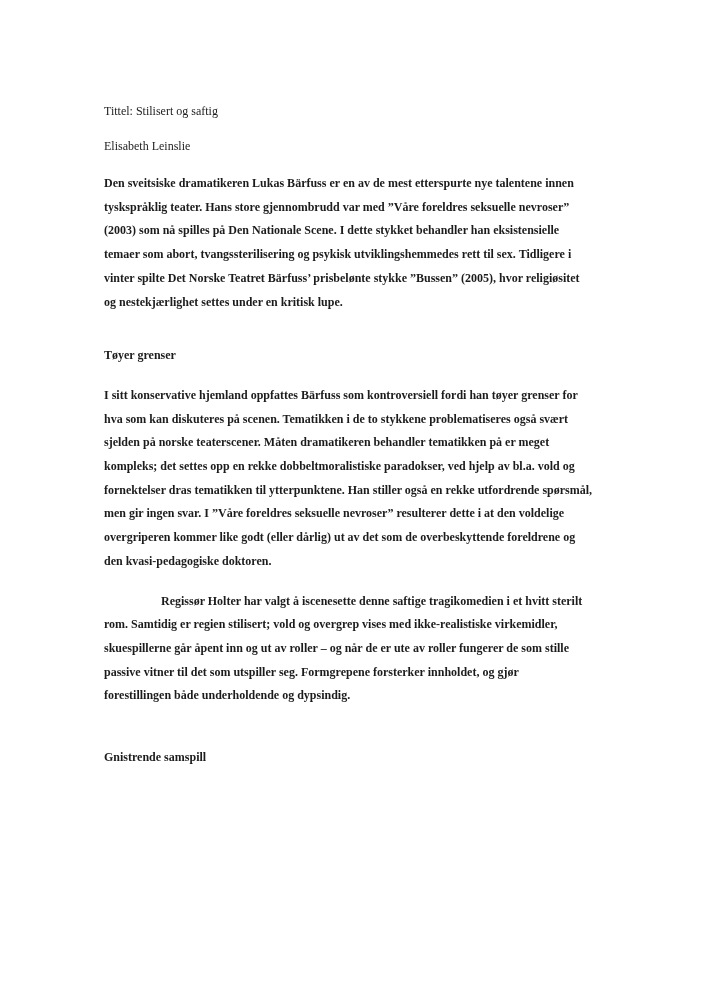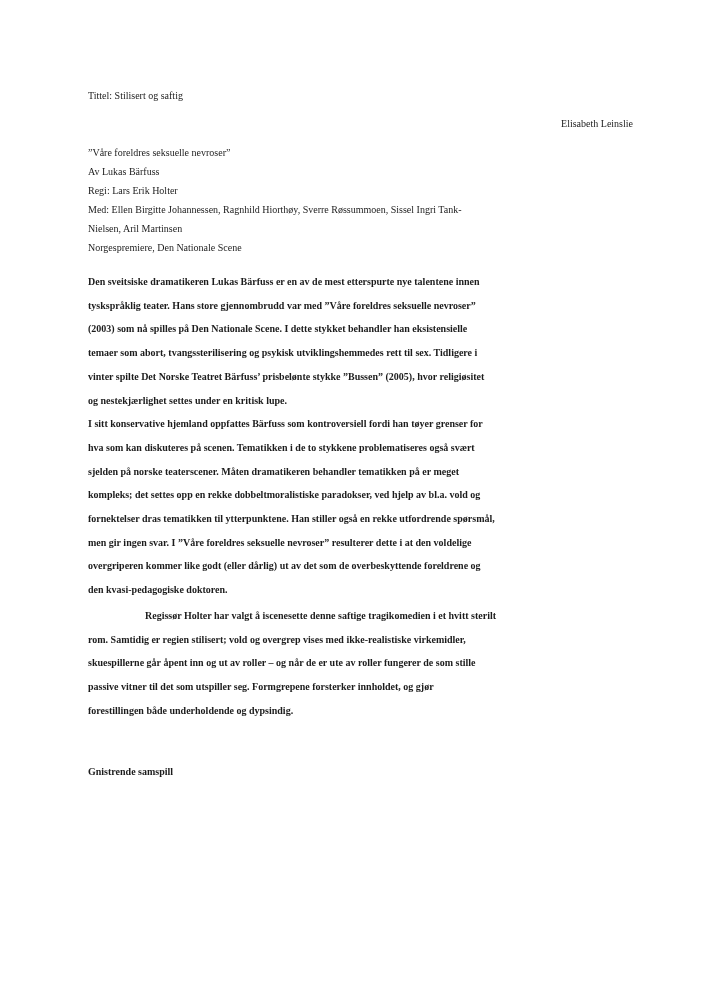--- a/index.html
+++ b/index.html
@@ -17,64 +17,59 @@
     color: #1c1c1c;
   }
   .content {
     position: absolute;
     top: 86px;
     left: 88px;
     width: 545px;
   }
   .block {
     white-space: pre;
-    font-size: 10px;
-    margin: 0;
+    font-size: 12px;
+    margin: 16px;
   }
   .single {
     line-height: 19px;
   }
   .body-par {
     line-height: 23.7px;
     font-weight: bold;
   }
   .gap-title      { margin-top: 11px; }
-  .gap-byline     { margin-top: 9px; text-align: right;  }
+  .gap-byline     { margin-top: 9px;  }
   .gap-credits    { margin-top: 10px; }
   .gap-body1      { margin-top: 13px; }
   .gap-heading1   { margin-top: 30px; }
   .gap-par3       { margin-top: 2px;  }
   .gap-heading2   { margin-top: 38px; }
   .indent-first   { text-indent: 57px; }
 </style>
 </head>
 <body>
 
 <div class="page">
   <div class="content">
 
     <p class="block single">Tittel: Stilisert og saftig</p>
 
 
     <p class="block single gap-byline">Elisabeth Leinslie</p>
 
-    <p class="block single gap-credits">”Våre foreldres seksuelle nevroser”
-Av Lukas Bärfuss
-Regi: Lars Erik Holter
-Med: Ellen Birgitte Johannessen, Ragnhild Hiorthøy, Sverre Røssummoen, Sissel Ingri Tank-
-Nielsen, Aril Martinsen
-Norgespremiere, Den Nationale Scene</p>
 
     <p class="block body-par gap-body1">Den sveitsiske dramatikeren Lukas Bärfuss er en av de mest etterspurte nye talentene innen
 tyskspråklig teater. Hans store gjennombrudd var med ”Våre foreldres seksuelle nevroser”
 (2003) som nå spilles på Den Nationale Scene. I dette stykket behandler han eksistensielle
 temaer som abort, tvangssterilisering og psykisk utviklingshemmedes rett til sex. Tidligere i
 vinter spilte Det Norske Teatret Bärfuss’ prisbelønte stykke ”Bussen” (2005), hvor religiøsitet
 og nestekjærlighet settes under en kritisk lupe.</p>
 
+    <p class="block body-par gap-heading1">Tøyer grenser</p>
 
     <p class="block body-par">I sitt konservative hjemland oppfattes Bärfuss som kontroversiell fordi han tøyer grenser for
 hva som kan diskuteres på scenen. Tematikken i de to stykkene problematiseres også svært
 sjelden på norske teaterscener. Måten dramatikeren behandler tematikken på er meget
 kompleks; det settes opp en rekke dobbeltmoralistiske paradokser, ved hjelp av bl.a. vold og
 fornektelser dras tematikken til ytterpunktene. Han stiller også en rekke utfordrende spørsmål,
 men gir ingen svar. I ”Våre foreldres seksuelle nevroser” resulterer dette i at den voldelige
 overgriperen kommer like godt (eller dårlig) ut av det som de overbeskyttende foreldrene og
 den kvasi-pedagogiske doktoren.</p>
 

